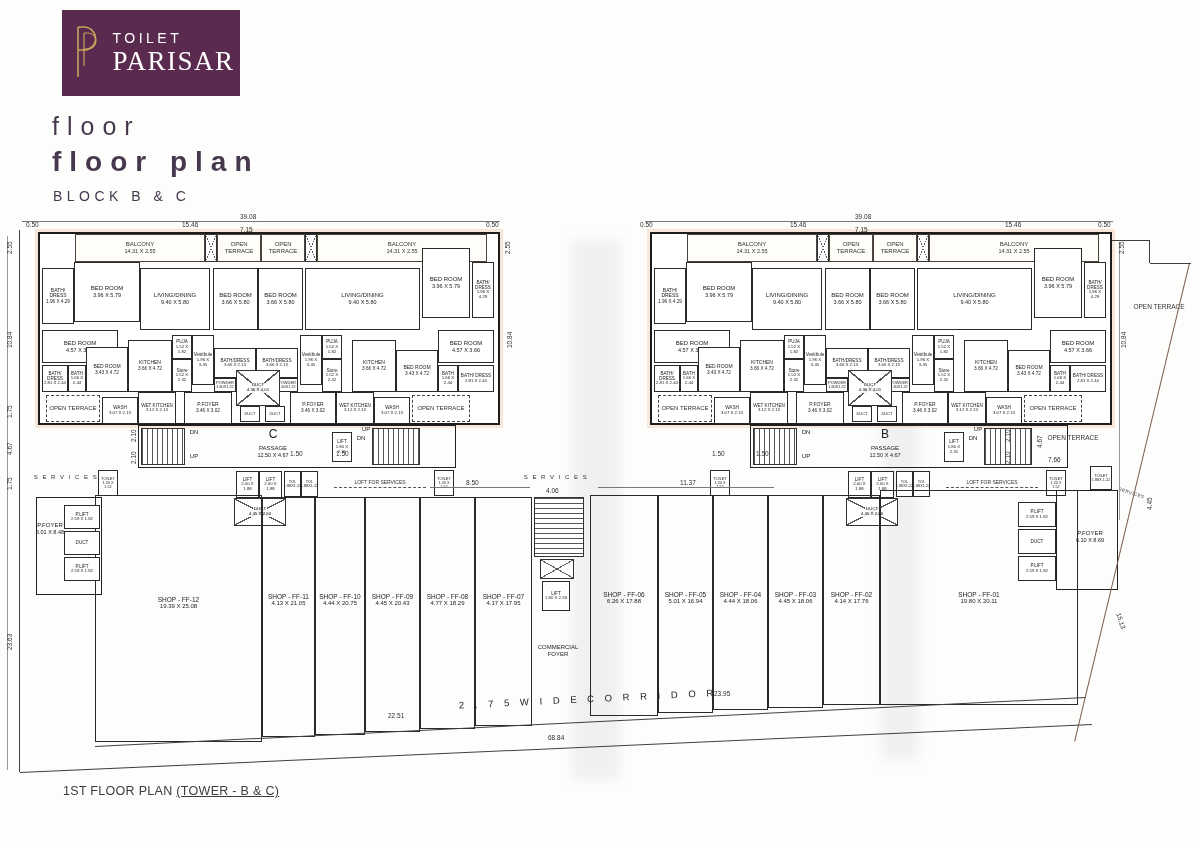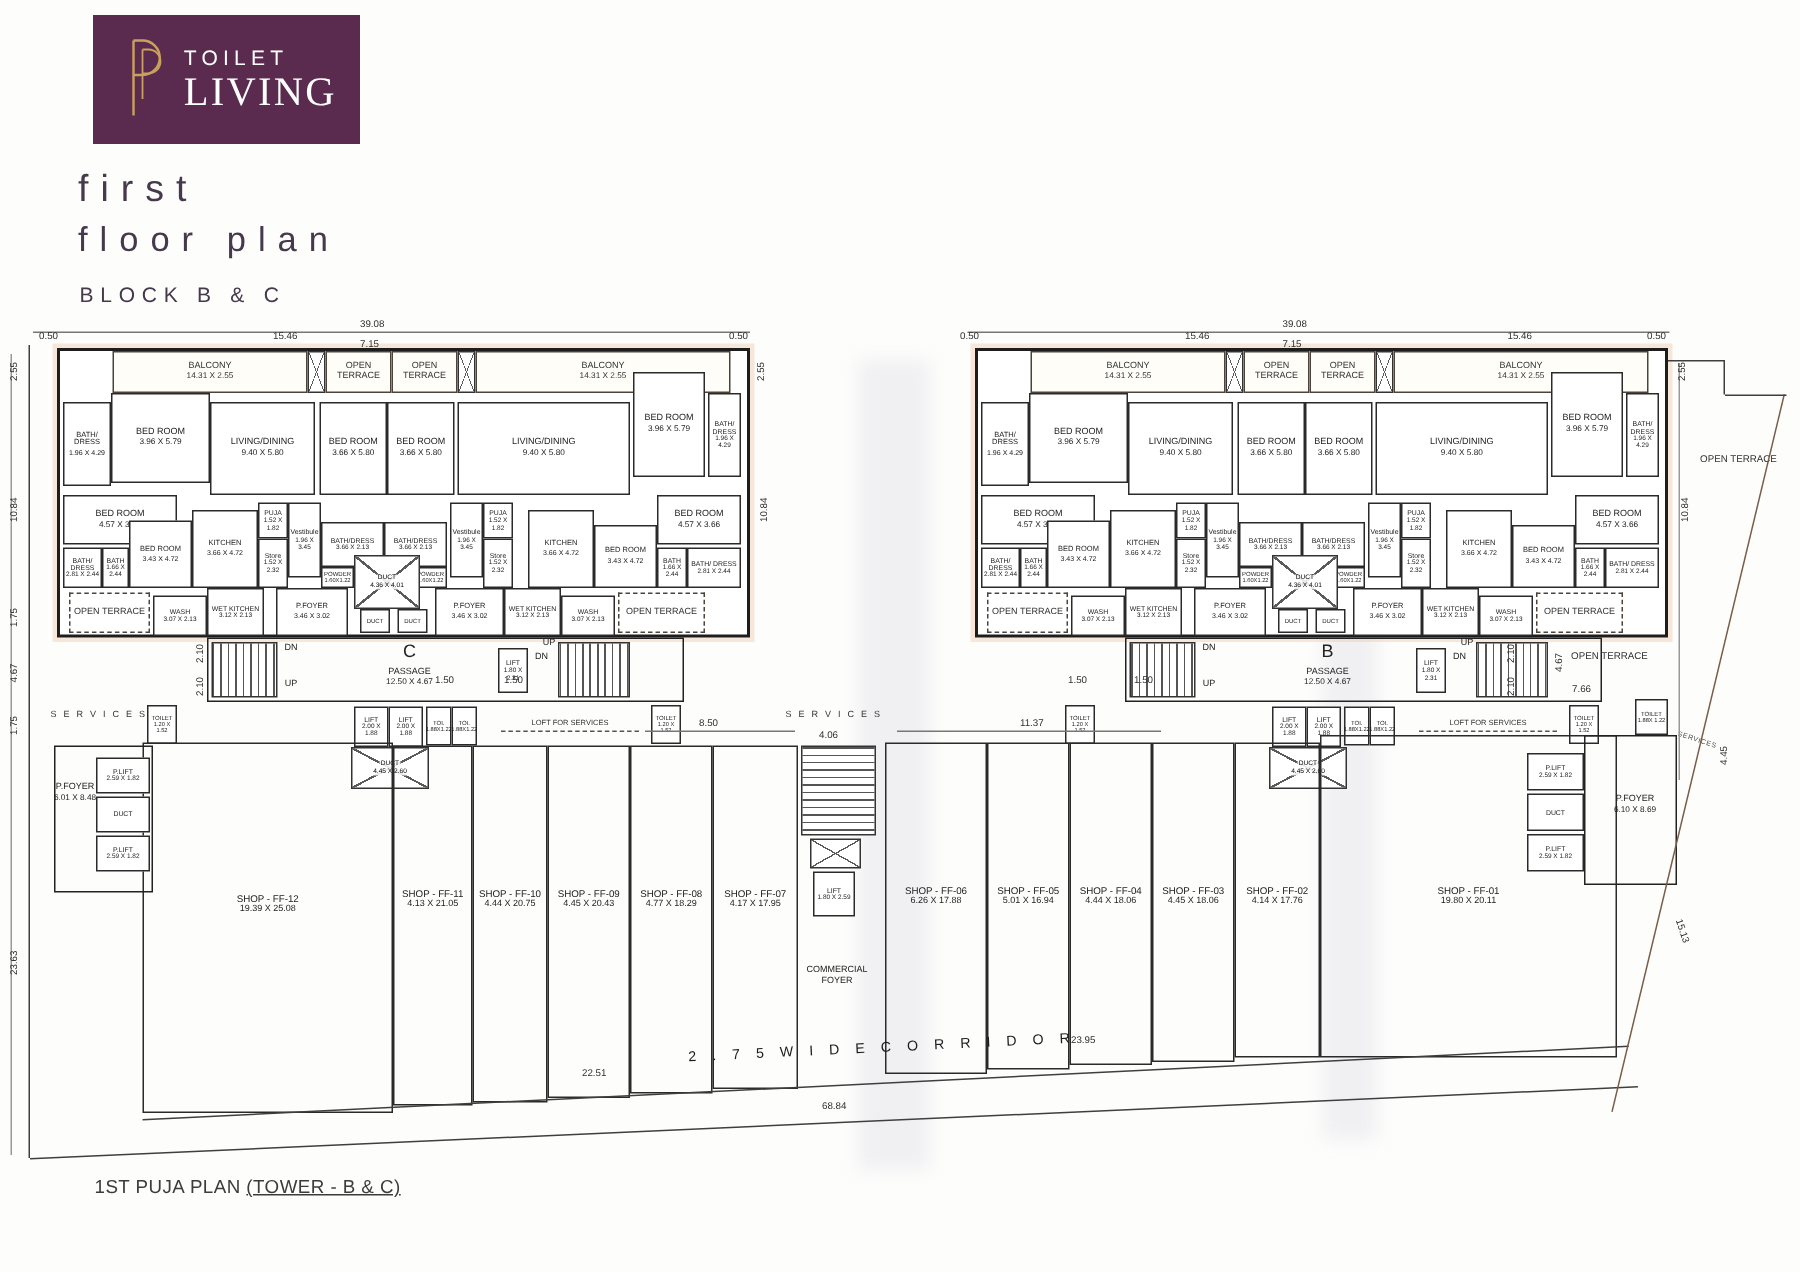--- a/index.html
+++ b/index.html
@@ -4,21 +4,21 @@
 <style>
   html,body { margin:0; padding:0; }
   body { width:1200px; height:848px; background:#fdfdfc; font-family:"Liberation Sans", sans-serif; position:relative; overflow:hidden; }
   .page { position:absolute; inset:0; }
   
   .logo { position:absolute; left:62px; top:10px; width:178px; height:86px; background:#5a2b4e; display:flex; align-items:center; justify-content:center; gap:9px; }
   .brand { color:#fff; display:flex; flex-direction:column; line-height:1; }
   .b1 { font-family:"Liberation Sans", sans-serif; font-size:14px; letter-spacing:3.5px; margin-bottom:3px; }
   .b2 { font-family:"Liberation Serif", serif; font-size:27px; letter-spacing:1.5px; }
   .t1 { position:absolute; left:52px; top:112px; font-size:25px; letter-spacing:8px; color:#46394e; font-weight:500; }
-  .t2 { position:absolute; left:52px; top:146px; font-size:23px; letter-spacing:8px; color:#46394e; font-weight:400; }
+  .t2 { position:absolute; left:52px; top:146px; font-size:28px; letter-spacing:8px; color:#46394e; font-weight:700; }
   .sub { position:absolute; left:53px; top:188px; font-size:14px; letter-spacing:4.5px; color:#46394e; font-weight:500; }
   .caption { position:absolute; left:63px; top:784px; font-size:12.5px; color:#3c3c3c; letter-spacing:0.3px; }
   .caption .u { text-decoration:underline; }
   
   .smudge { position:absolute; background:rgba(165,165,185,0.14); filter:blur(6px); }
   
   #plan { position:absolute; inset:0; }
   #plan > div { position:absolute; box-sizing:border-box; }
   .room { border:1px solid #2a2a2a; display:flex; flex-direction:column; align-items:center; justify-content:center; text-align:center; font-size:6px; line-height:1.15; color:#1c1c1c; background:#fff; }
   .room .dm { font-size:5.5px; }
@@ -60,24 +60,24 @@
   <div class="smudge" style="left:572px;top:240px;width:48px;height:540px;"></div>
   <div class="smudge" style="left:882px;top:260px;width:36px;height:500px;"></div>
 
   <div class="logo" style="background: rgb(90, 43, 78);">
     <svg width="36" height="58" viewBox="0 0 36 58">
       <path class="gold" d="M11 3 V53 M11 3 H17 A11.5 11.5 0 0 1 17 26 H11" fill="none" stroke="#c9a15f" stroke-width="1.6"></path>
       <path class="gold" d="M17 9 V42 M17 9 H21 A8 8 0 0 1 21 25 H17" fill="none" stroke="#c9a15f" stroke-width="1.2"></path>
     </svg>
     <div class="brand">
       <div class="b1">TOILET</div>
-      <div class="b2">LIVING</div>
+      <div class="b2">PARISAR</div>
     </div>
   </div>
-  <div class="t1" style="color: rgb(70, 57, 78);">first</div>
+  <div class="t1" style="color: rgb(70, 57, 78);">floor</div>
   <div class="t2" style="color: rgb(70, 57, 78);">floor plan</div>
   <div class="sub" style="color: rgb(70, 57, 78);">BLOCK B &amp; C</div>
 
   <div id="plan">
       <div class="tower" style="left: 38px; top: 232px; width: 462px; height: 193px;"></div>
       <div class="room open" style="left: 75px; top: 234px; width: 130px; height: 28px;">
         <span class="nm">BALCONY</span>
         <span class="dm">14.31 X 2.55</span>
       </div>
       <div class="xbox" style="left: 205px; top: 234px; width: 12px; height: 28px;"></div>
@@ -685,14 +685,14 @@
       <div class="dim" style="left: 680px; top: 479px;">11.37</div>
       <div class="dim" style="left: 1048px; top: 456px;">7.66</div>
       <div class="dim" style="left: 1036px; top: 448px; transform: rotate(-90deg);">4.67</div>
       <div class="dim" style="left: 1146px; top: 510px; transform: rotate(-90deg);">4.45</div>
       <div class="dim" style="left: 1122px; top: 612px; transform: rotate(72deg);">15.13</div>
       <div class="dim" style="left: 388px; top: 712px;">22.51</div>
       <div class="dim" style="left: 714px; top: 690px;">23.95</div>
       <div class="dim" style="left: 548px; top: 734px;">68.84</div>
     </div>
 
-  <div class="caption"><span>1ST PUJA PLAN </span><span class="u">(TOWER - B &amp; C)</span></div>
+  <div class="caption"><span>1ST FLOOR PLAN </span><span class="u">(TOWER - B &amp; C)</span></div>
 </div>
 
 </body></html>

